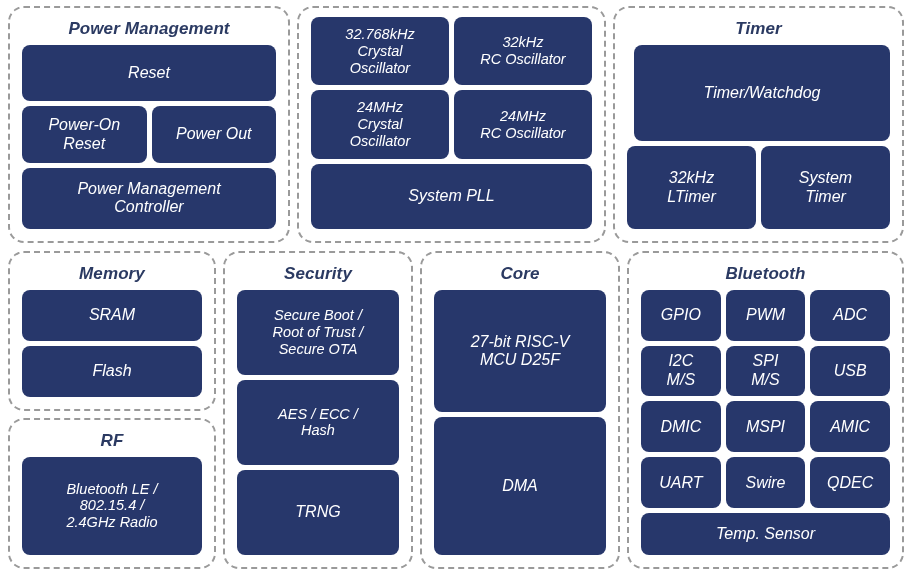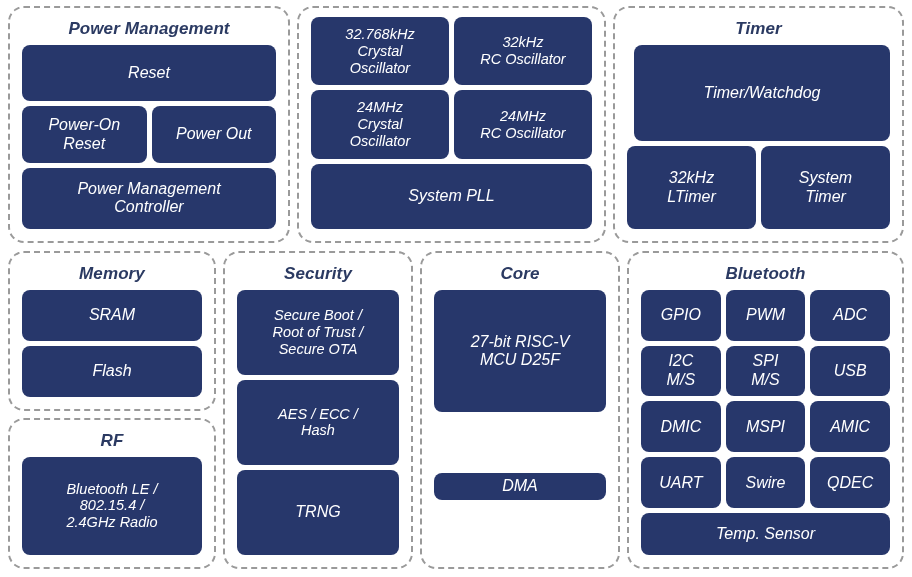--- a/index.html
+++ b/index.html
@@ -116,21 +116,21 @@
   .tm-r1 { flex: 1.22; padding-left: 7px; }
   .tm-r2 { flex: 1.05; }
 
   .mem-r { flex: 1; }
 
   .sec-r1 { flex: 1.0; }
   .sec-r2 { flex: 1.0; }
   .sec-r3 { flex: 1.0; }
 
   .core-r1 { flex: 1; }
-  .core-r2 { flex: 1.12; align-items: center; }
+  .core-r2 { flex: 1.12; }
 
   .if-r { flex: 1; }
   .if-last { flex: 0.82; justify-content: flex-end; }
 </style>
 </head>
 <body>
 
 <div id="diagram">
 
   <div class="row row-top">

